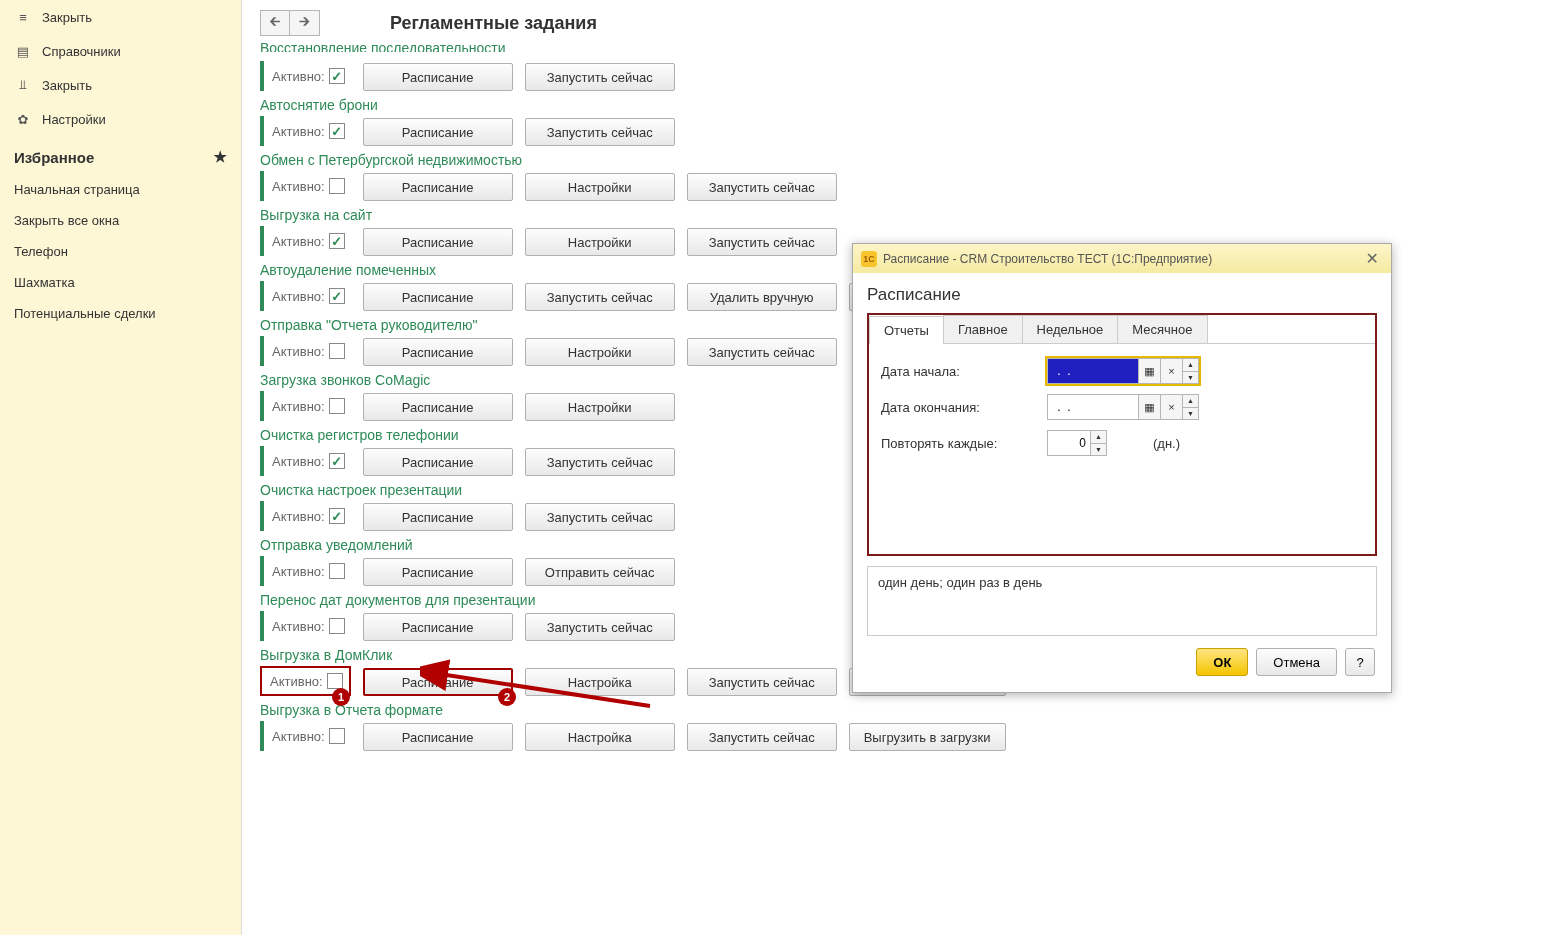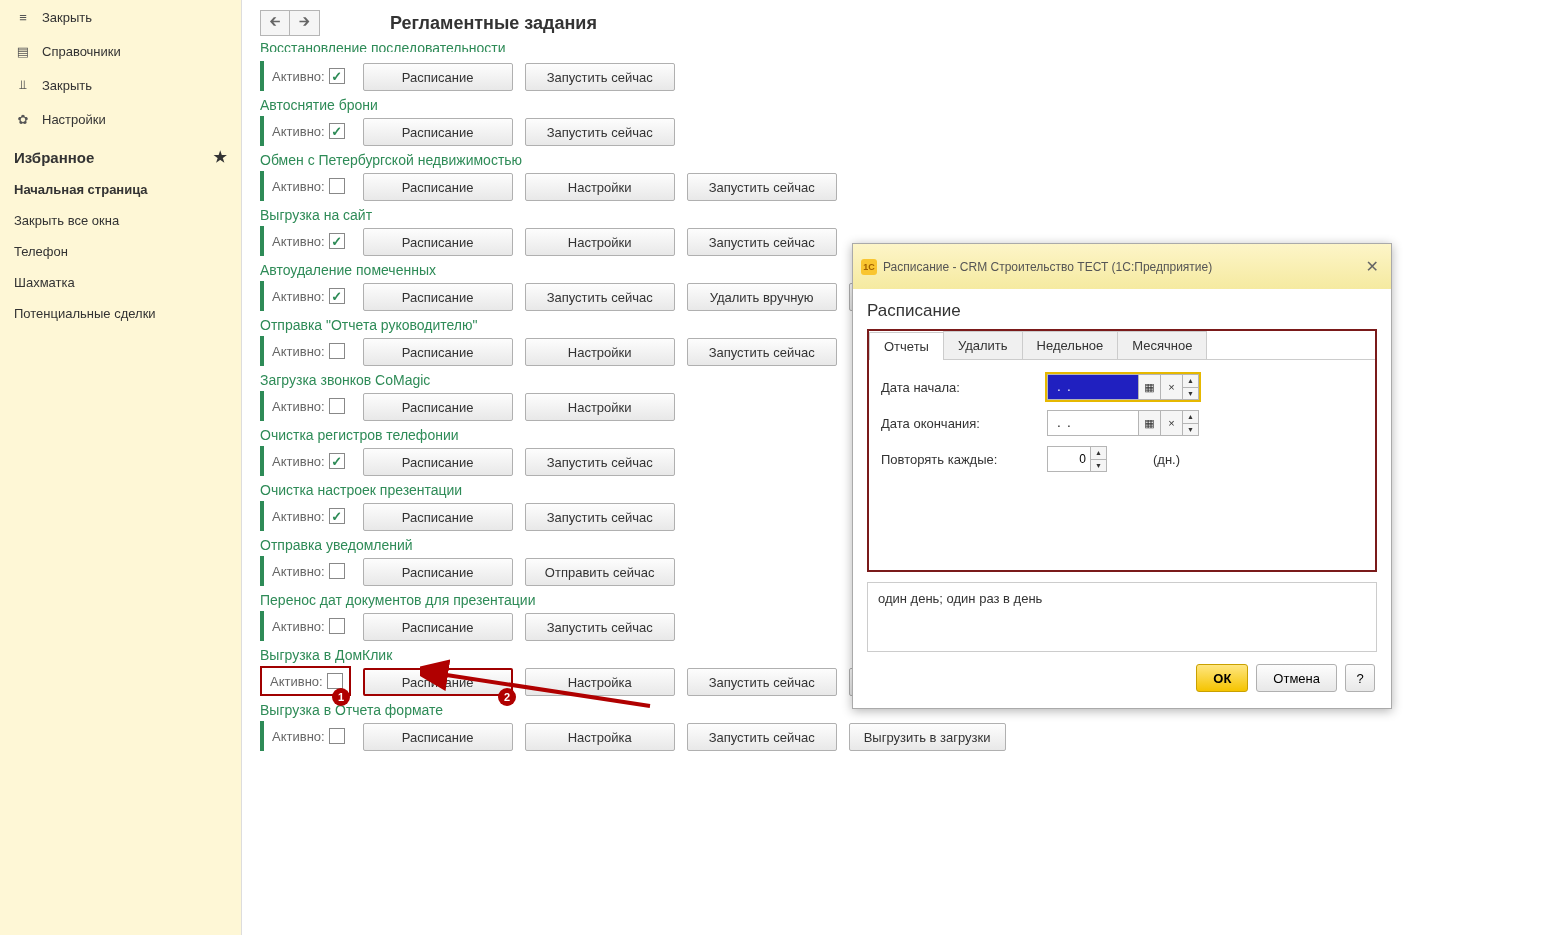--- a/index.html
+++ b/index.html
@@ -2,21 +2,21 @@
 <html><head>
 <meta charset="utf-8">
 <style>
 * { box-sizing: border-box; margin: 0; padding: 0; }
 body { font-family: Arial, sans-serif; font-size: 13px; color: #333; background: #fff; overflow: hidden; width: 1555px; height: 935px; position: relative; }
 .sidebar { position: absolute; left: 0; top: 0; width: 242px; height: 935px; background: #fef7d6; border-right: 1px solid #ddd; }
 .nav-item { display: flex; align-items: center; padding: 8px 14px; cursor: pointer; color: #333; }
 .nav-item .icon { width: 18px; height: 18px; margin-right: 10px; display: inline-flex; align-items: center; justify-content: center; color: #555; }
 .fav-header { display: flex; align-items: center; justify-content: space-between; padding: 12px 14px 8px 14px; font-weight: bold; font-size: 15px; }
 .fav-item { padding: 8px 14px; cursor: pointer; color: #333; font-size: 13px; }
-.fav-item.bold { font-weight: bold; }
+.fav-item.bold { font-weight: normal; }
 .main { position: absolute; left: 242px; top: 0; right: 0; height: 935px; background: #fff; }
 .toolbar { display: flex; align-items: center; padding: 10px 18px; }
 .nav-arrow { width: 30px; height: 26px; border: 1px solid #b5b5b5; background: #f5f5f5; display: inline-flex; align-items: center; justify-content: center; cursor: pointer; font-size: 14px; color: #666; }
 .nav-arrow + .nav-arrow { border-left: none; }
 .page-title { font-size: 18px; font-weight: 600; margin-left: 70px; color: #333; }
 .content { padding: 0 18px; }
 .task { margin-bottom: 6px; }
 .task-title { color: #2e8b57; font-size: 14px; margin-bottom: 3px; cursor: pointer; }
 .task-title.cut { color: #2e8b57; }
 .task-row { display: flex; align-items: flex-end; gap: 12px; position: relative; }
@@ -24,21 +24,21 @@
 .active-label { color: #666; margin-right: 4px; font-size: 13px; }
 .chk { width: 16px; height: 16px; border: 1px solid #888; display: inline-flex; align-items: center; justify-content: center; background: #fff; cursor: pointer; }
 .chk.checked::after { content: "✓"; color: #2e8b57; font-size: 13px; font-weight: bold; }
 .btn { height: 28px; padding: 0 14px; border: 1px solid #b0b0b0; background: linear-gradient(#fdfdfd,#e8e8e8); cursor: pointer; font-size: 13px; color: #333; display: inline-flex; align-items: center; justify-content: center; min-width: 150px; border-radius: 2px; }
 .hl-red { border: 2px solid #a00000 !important; }
 .marker { position: absolute; width: 18px; height: 18px; background: #b00000; color: #fff; border-radius: 50%; font-size: 11px; font-weight: bold; display: flex; align-items: center; justify-content: center; z-index: 5; }
 
 .arrow-svg { position: absolute; z-index: 4; pointer-events: none; }
 
 .dialog { position: absolute; left: 852px; top: 243px; width: 540px; background: #fff; border: 1px solid #aaa; box-shadow: 0 2px 10px rgba(0,0,0,.3); z-index: 10; }
-.dlg-title { background: linear-gradient(#fdf5c8,#f5eaa0); padding: 13px 8px; display: flex; align-items: center; font-size: 12px; color: #555; }
+.dlg-title { background: linear-gradient(#fdf5c8,#f5eaa0); padding: 5px 8px; display: flex; align-items: center; font-size: 12px; color: #555; }
 .dlg-title .tico { width: 16px; height: 16px; background: #f9c52f; border-radius: 3px; margin-right: 6px; display: inline-flex; align-items: center; justify-content: center; font-size: 9px; color: #a06000; font-weight: bold; }
 .dlg-close { margin-left: auto; cursor: pointer; font-size: 16px; color: #666; padding: 0 4px; }
 .dlg-body { padding: 12px 14px; }
 .dlg-h { font-size: 17px; color: #333; margin-bottom: 8px; }
 .redbox { border: 2px solid #7a1a1a; padding: 0; margin-bottom: 10px; }
 .tabs { display: flex; border-bottom: 1px solid #ccc; }
 .tab { padding: 6px 14px; border: 1px solid #ccc; border-bottom: none; background: #f0f0f0; cursor: pointer; font-size: 13px; margin-right: -1px; }
 .tab.active { background: #fff; position: relative; top: 1px; }
 .tab-panel { padding: 14px 12px; height: 210px; }
 .frow { display: flex; align-items: center; margin-bottom: 10px; gap: 36px; }
@@ -271,21 +271,21 @@
   <div class="dlg-title">
     <span class="tico">1C</span>
     <span>Расписание - CRM Строительство ТЕСТ   (1С:Предприятие)</span>
     <span class="dlg-close">✕</span>
   </div>
   <div class="dlg-body">
     <div class="dlg-h">Расписание</div>
     <div class="redbox">
       <div class="tabs" id="dlg-tabs">
           <div class="tab active">Отчеты</div>
-          <div class="tab">Удалить</div>
+          <div class="tab">Главное</div>
           <div class="tab">Недельное</div>
           <div class="tab">Месячное</div>
         </div>
       <div class="tab-panel">
         <div class="frow">
           <div class="flabel">Дата начала:</div>
           <div class="date-input hl">
             <input class="date-field sel" value=" .  .    " style="">
             <div class="date-btn">▦</div>
             <div class="date-btn">×</div>

